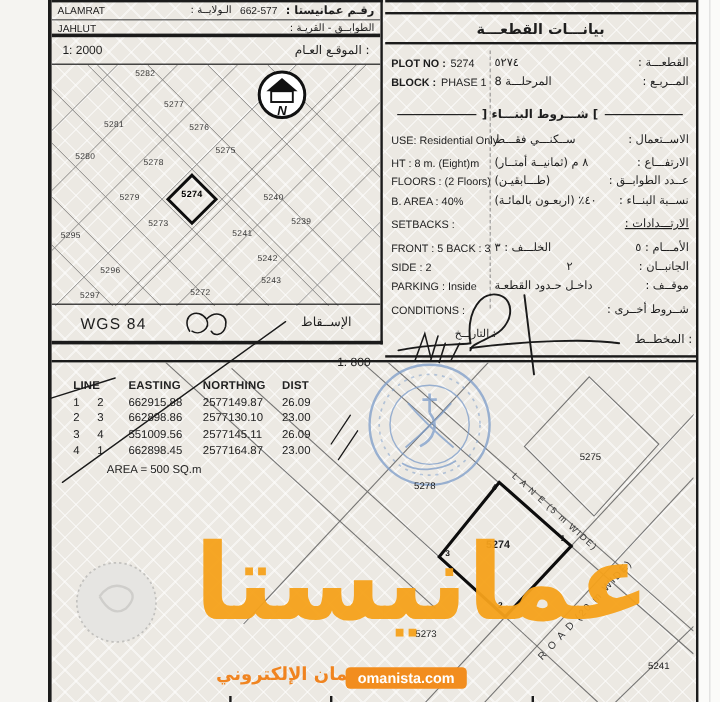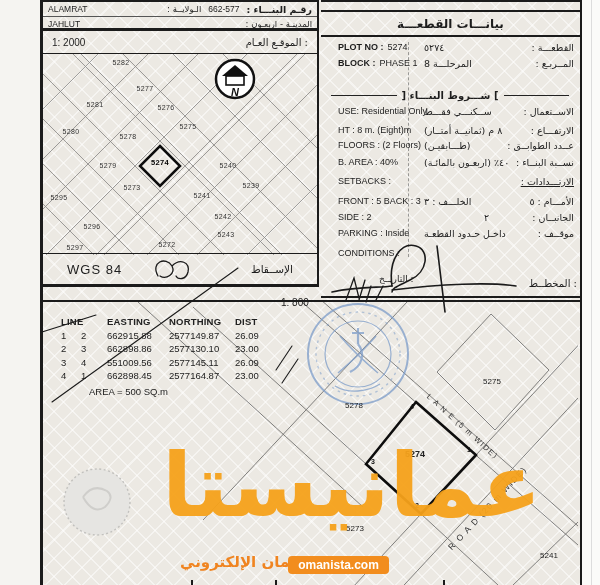--- a/index.html
+++ b/index.html
@@ -29,21 +29,21 @@
   .north{position:absolute;left:170px;top:55px;width:44px;height:44px;z-index:3;}
   .wgsrow{position:absolute;left:0;bottom:0;width:100%;height:31px;box-sizing:border-box;border-top:1.5px solid #1b1b1b;
           display:flex;align-items:center;justify-content:space-between;padding:0 24px;}
   .wgs{font-size:13px;letter-spacing:1px;}
   .proj{font-size:10.5px;}
   
   .data-panel{position:absolute;left:278px;top:0;width:259px;height:298px;box-sizing:border-box;
               border-top:2px solid #1b1b1b;border-bottom:2.5px solid #1b1b1b;}
   .ptitle{position:absolute;left:0;right:0;top:8px;height:23px;border-top:2.5px solid #1b1b1b;border-bottom:2.5px solid #1b1b1b;
           display:flex;align-items:center;justify-content:center;font-weight:bold;font-size:12px;}
-  .prow{position:absolute;left:17px;right:6px;height:16px;display:flex;align-items:flex-start;}
+  .prow{position:absolute;left:5px;right:6px;height:16px;display:flex;align-items:flex-end;}
   .pen{width:86px;font-size:9px;display:flex;gap:4px;white-space:nowrap;}
   .pen b{font-weight:bold;}
   .par{flex:1;display:flex;direction:rtl;justify-content:space-between;font-size:9.5px;gap:6px;white-space:nowrap;}
   .par .u{text-decoration:underline;}
   .cond{position:absolute;left:5px;right:6px;top:88px;display:flex;align-items:center;font-size:10px;font-weight:bold;}
   .cond:before,.cond:after{content:"";flex:1;border-top:1.5px solid #222;margin:0 5px;}
   .vdash{position:absolute;left:87px;top:40px;height:215px;border-left:1.5px dashed #555;opacity:.55;}
   .planner{position:absolute;right:3px;top:276px;font-size:10px;}
   .datelabel{position:absolute;left:58px;top:272px;font-size:9px;}
   
@@ -81,29 +81,29 @@
 <div class="page">
   <div class="margin-right"></div>
 
   <div class="doc">
 
     <div class="map-panel">
       <div class="hdr1">
         <div class="r1">
           <span>ALAMRAT</span>
           <span class="grp">
-            <span class="mapno ar">رقـم البنـــاء :</span>
+            <span class="mapno ar">رقـم عمانيستا :</span>
             <span>662-577</span>
             <span class="ar">الـولايــة :</span>
           </span>
         </div>
         <div class="r2">
           <span>JAHLUT</span>
           <span class="grp">
-              <span class="ar">المدينـة - اربعـون :</span>
+              <span class="ar">الطوابــق - القريـة :</span>
             </span>
         </div>
       </div>
       <div class="hdr2">
         <span>1: 2000</span>
         <span class="ar">الموقـع العـام :</span>
       </div>
 
       <svg class="mapsvg" viewBox="0 0 274 201">
         <g stroke="#4f4f4f" stroke-width="0.8" opacity="0.65">
@@ -240,20 +240,24 @@
       </div>
       <div class="prow" style="top:226px">
         <span class="pen">PARKING :  Inside</span>
         <span class="par ar">
             <span>موقــف :</span>
             <span>داخـل حـدود القطعـة</span>
           </span>
       </div>
       <div class="prow" style="top:246px">
         <span class="pen">CONDITIONS :</span>
+        <span class="par ar">
+            <span>شــروط أخــرى :</span>
+            <span></span>
+          </span>
       </div>
 
       <span class="planner ar">المخطــط :</span>
       <span class="datelabel ar">التاريــخ :</span>
     </div>
 
     <div class="bottom-panel">
       <span class="scale800">1: 800</span>
 
       <svg class="sitesvg" viewBox="0 0 535 285">

